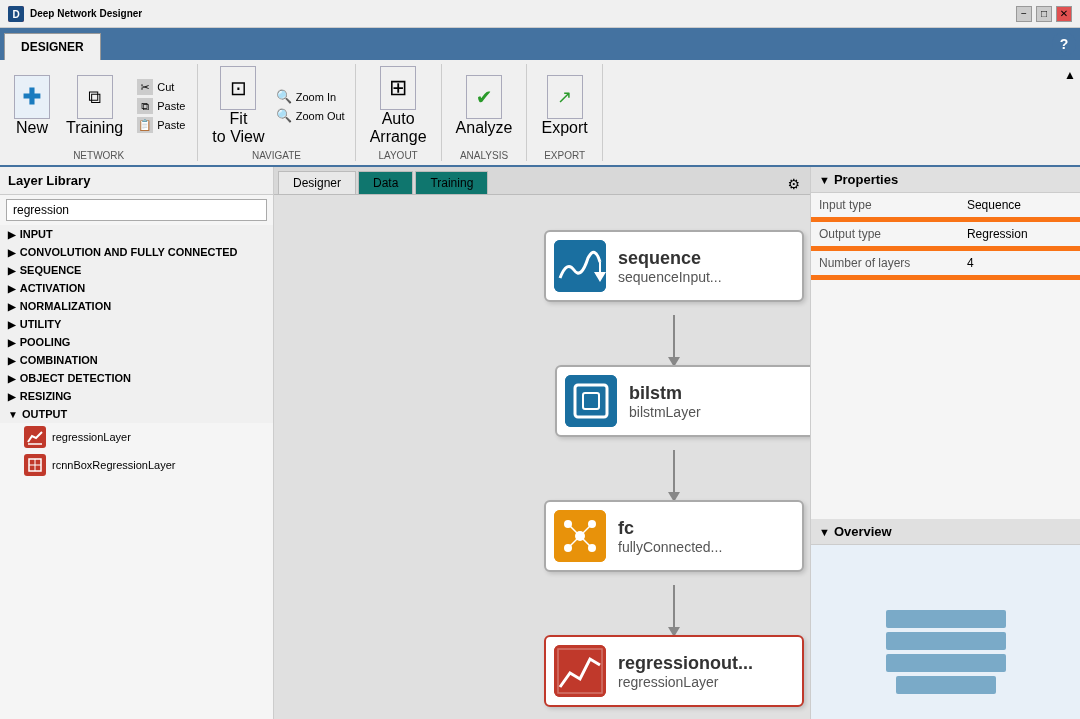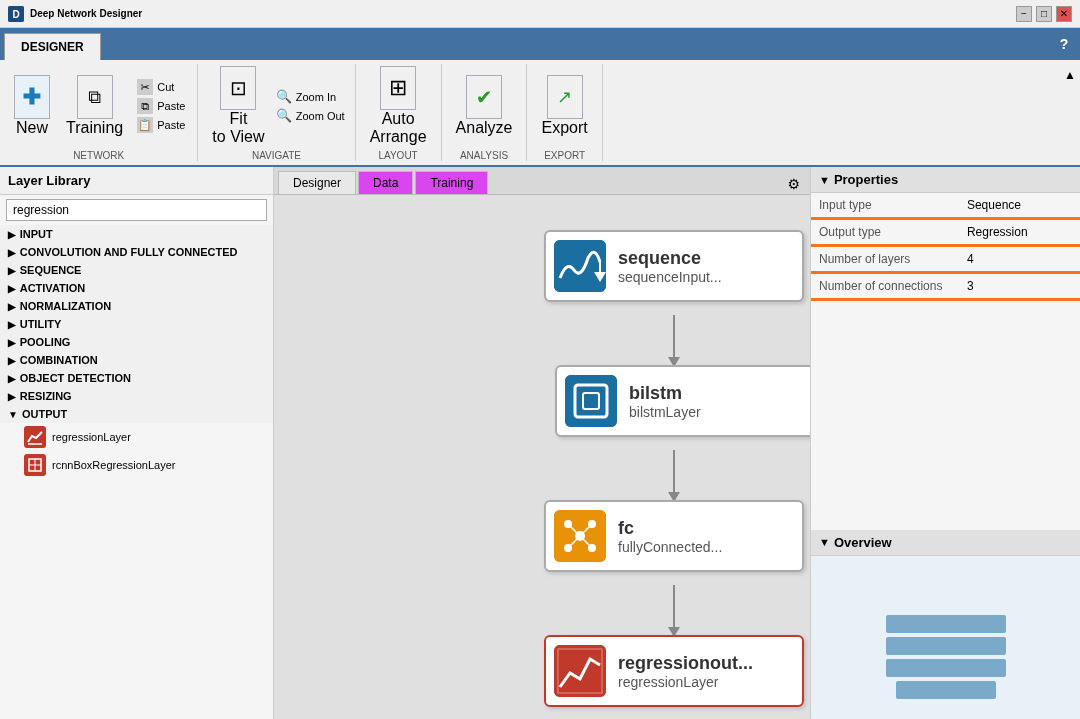--- a/index.html
+++ b/index.html
@@ -133,21 +133,21 @@
     .center-tabs {
       display: flex;
       background: #d8d8d8;
       border-bottom: 1px solid #bbb;
       padding: 0 4px;
       padding-top: 4px;
       align-items: flex-end;
     }
     .center-tab {
       padding: 4px 14px; font-size: 12px; cursor: pointer;
-      background: #d946ef; border: 1px solid #bbb; border-bottom: none;
+      background: #0f766e; border: 1px solid #bbb; border-bottom: none;
       margin-right: 2px;
     }
     .center-tab.active { background: #e8e8e8; }
     .center-tab-spacer { flex: 1; }
     .center-tab-icon { padding: 2px 6px; font-size: 14px; cursor: pointer; }
     .canvas-area {
       flex: 1;
       position: relative;
       overflow: hidden;
       background: #e0e0e0;
@@ -182,21 +182,21 @@
     }
     .right-section-header {
       display: flex; align-items: center;
       padding: 5px 8px;
       background: #e0e0e0;
       border-bottom: 1px solid #ccc;
       font-size: 13px; font-weight: bold;
     }
     .right-section-chevron { margin-right: 4px; font-size: 11px; }
     .properties-table { width: 100%; border-collapse: collapse; }
-    .properties-table tr { border-bottom: 3px solid #f97316; }
+    .properties-table tr { border-bottom: 5px solid #f97316; }
     .properties-table td { padding: 5px 8px; font-size: 12px; }
     .properties-table td:first-child { color: #555; width: 55%; }
     .properties-table td:last-child { color: #000; font-weight: 500; }
     .overview-section { flex: 1; display: flex; flex-direction: column; }
     .overview-content {
       flex: 1; background: #e8f0f8; display: flex;
       align-items: center; justify-content: center; overflow: hidden;
     }
     .overview-mini {
       display: flex; flex-direction: column; align-items: center; gap: 4px;
@@ -523,24 +523,20 @@
         <td>Sequence</td>
       </tr>
       <tr>
         <td>Output type</td>
         <td>Regression</td>
       </tr>
       <tr>
         <td>Number of layers</td>
         <td>4</td>
       </tr>
-      <tr>
-        <td>Number of connections</td>
-        <td>3</td>
-      </tr>
     </tbody>
       </table>
 
     <div style="flex:1;"></div>
 
     <div class="overview-section">
       <div class="right-section-header">
         <span class="right-section-chevron">▼</span>
         <span>Overview</span>
       </div>

